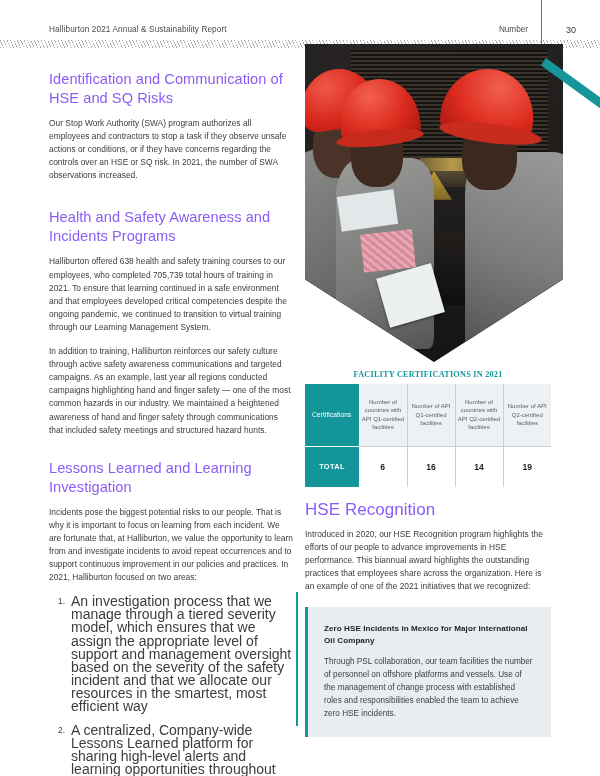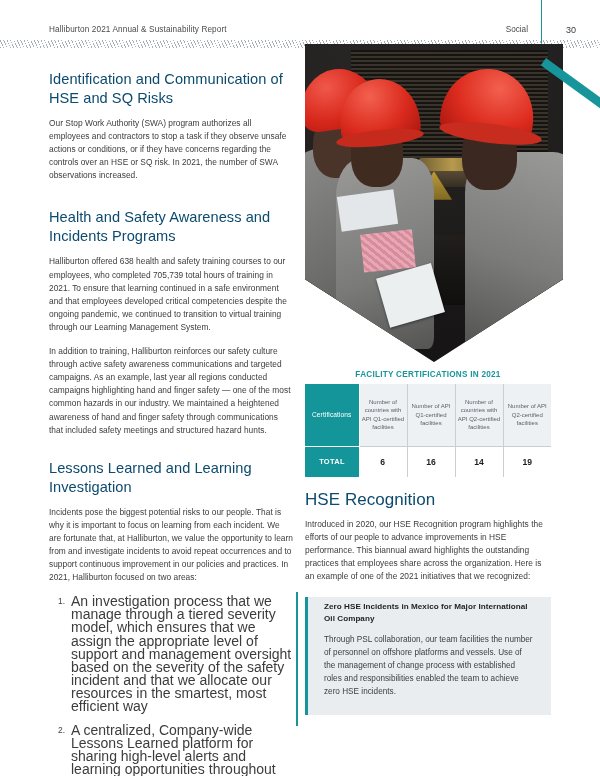--- a/index.html
+++ b/index.html
@@ -310,21 +310,21 @@
     width: 244px;
   }
   .col-right {
     position: absolute;
     left: 305px;
     top: 370px;
     width: 246px;
   }
 
   h2.section-head {
-    color: #0c4a6e;
+    color: #8b5cf6;
     font-size: 14.6px;
     font-weight: 400;
     line-height: 19px;
     letter-spacing: 0.05px;
     margin: 0 0 9px 0;
   }
   h2.section-head.right {
     font-size: 17px;
   }
   p.body {
@@ -364,20 +364,21 @@
   }
 
   
   .table-title {
     color: #16969b;
     font-size: 8.2px;
     font-weight: bold;
     letter-spacing: 0.25px;
     text-align: center;
     margin-bottom: 5px;
+    font-family: Liberation Serif, serif;
   }
   table.fct {
     width: 246px;
     border-collapse: collapse;
     table-layout: fixed;
   }
   table.fct th, table.fct td {
     padding: 0;
     vertical-align: middle;
   }
@@ -403,42 +404,42 @@
     border-right: 1px solid #c9ced3;
     padding: 0 4px;
   }
   .th-col.last { border-right: none; }
   .td-total {
     background: #13959a;
     color: #ffffff;
     font-size: 7.4px;
     font-weight: bold;
     text-align: center;
-    height: 31px;
+    height: 41px;
     letter-spacing: 0.35px;
     border-top: 1.6px solid #ffffff;
   }
   .td-val {
     background: #ffffff;
     color: #1d1d1d;
     font-size: 8.6px;
     font-weight: bold;
     text-align: center;
     height: 25px;
     border-right: 1px solid #c9ced3;
     border-top: 1px solid #c9ced3;
   }
   .td-val.last { border-right: none; }
 
   
   .callout {
     position: relative;
     margin-top: 14px;
     background: #e9edf0;
-    padding: 4px 18px 16px 16px;
+    padding: 16px 18px 16px 16px;
     border-left: 3.4px solid #16969b;
   }
   .callout h3 {
     font-size: 8.1px;
     font-weight: bold;
     color: #1f1f1f;
     line-height: 12px;
     margin: 0 0 9px 0;
     letter-spacing: 0.05px;
   }
@@ -459,21 +460,21 @@
     background: #16969b;
   }
 </style>
 </head>
 <body>
 
 <div class="page">
 
   <div class="header">
     <div class="header-title">Halliburton 2021 Annual &amp; Sustainability Report</div>
-    <div class="header-section">Social</div>
+    <div class="header-section">Number</div>
     <div class="header-rule"></div>
     <div class="header-page">30</div>
   </div>
   <div class="header-tick"></div>
 
   <div class="hatch-band"></div>
 
   <div class="hero-wrap">
     <div class="hero-img">
       <div class="hero-door"></div>

